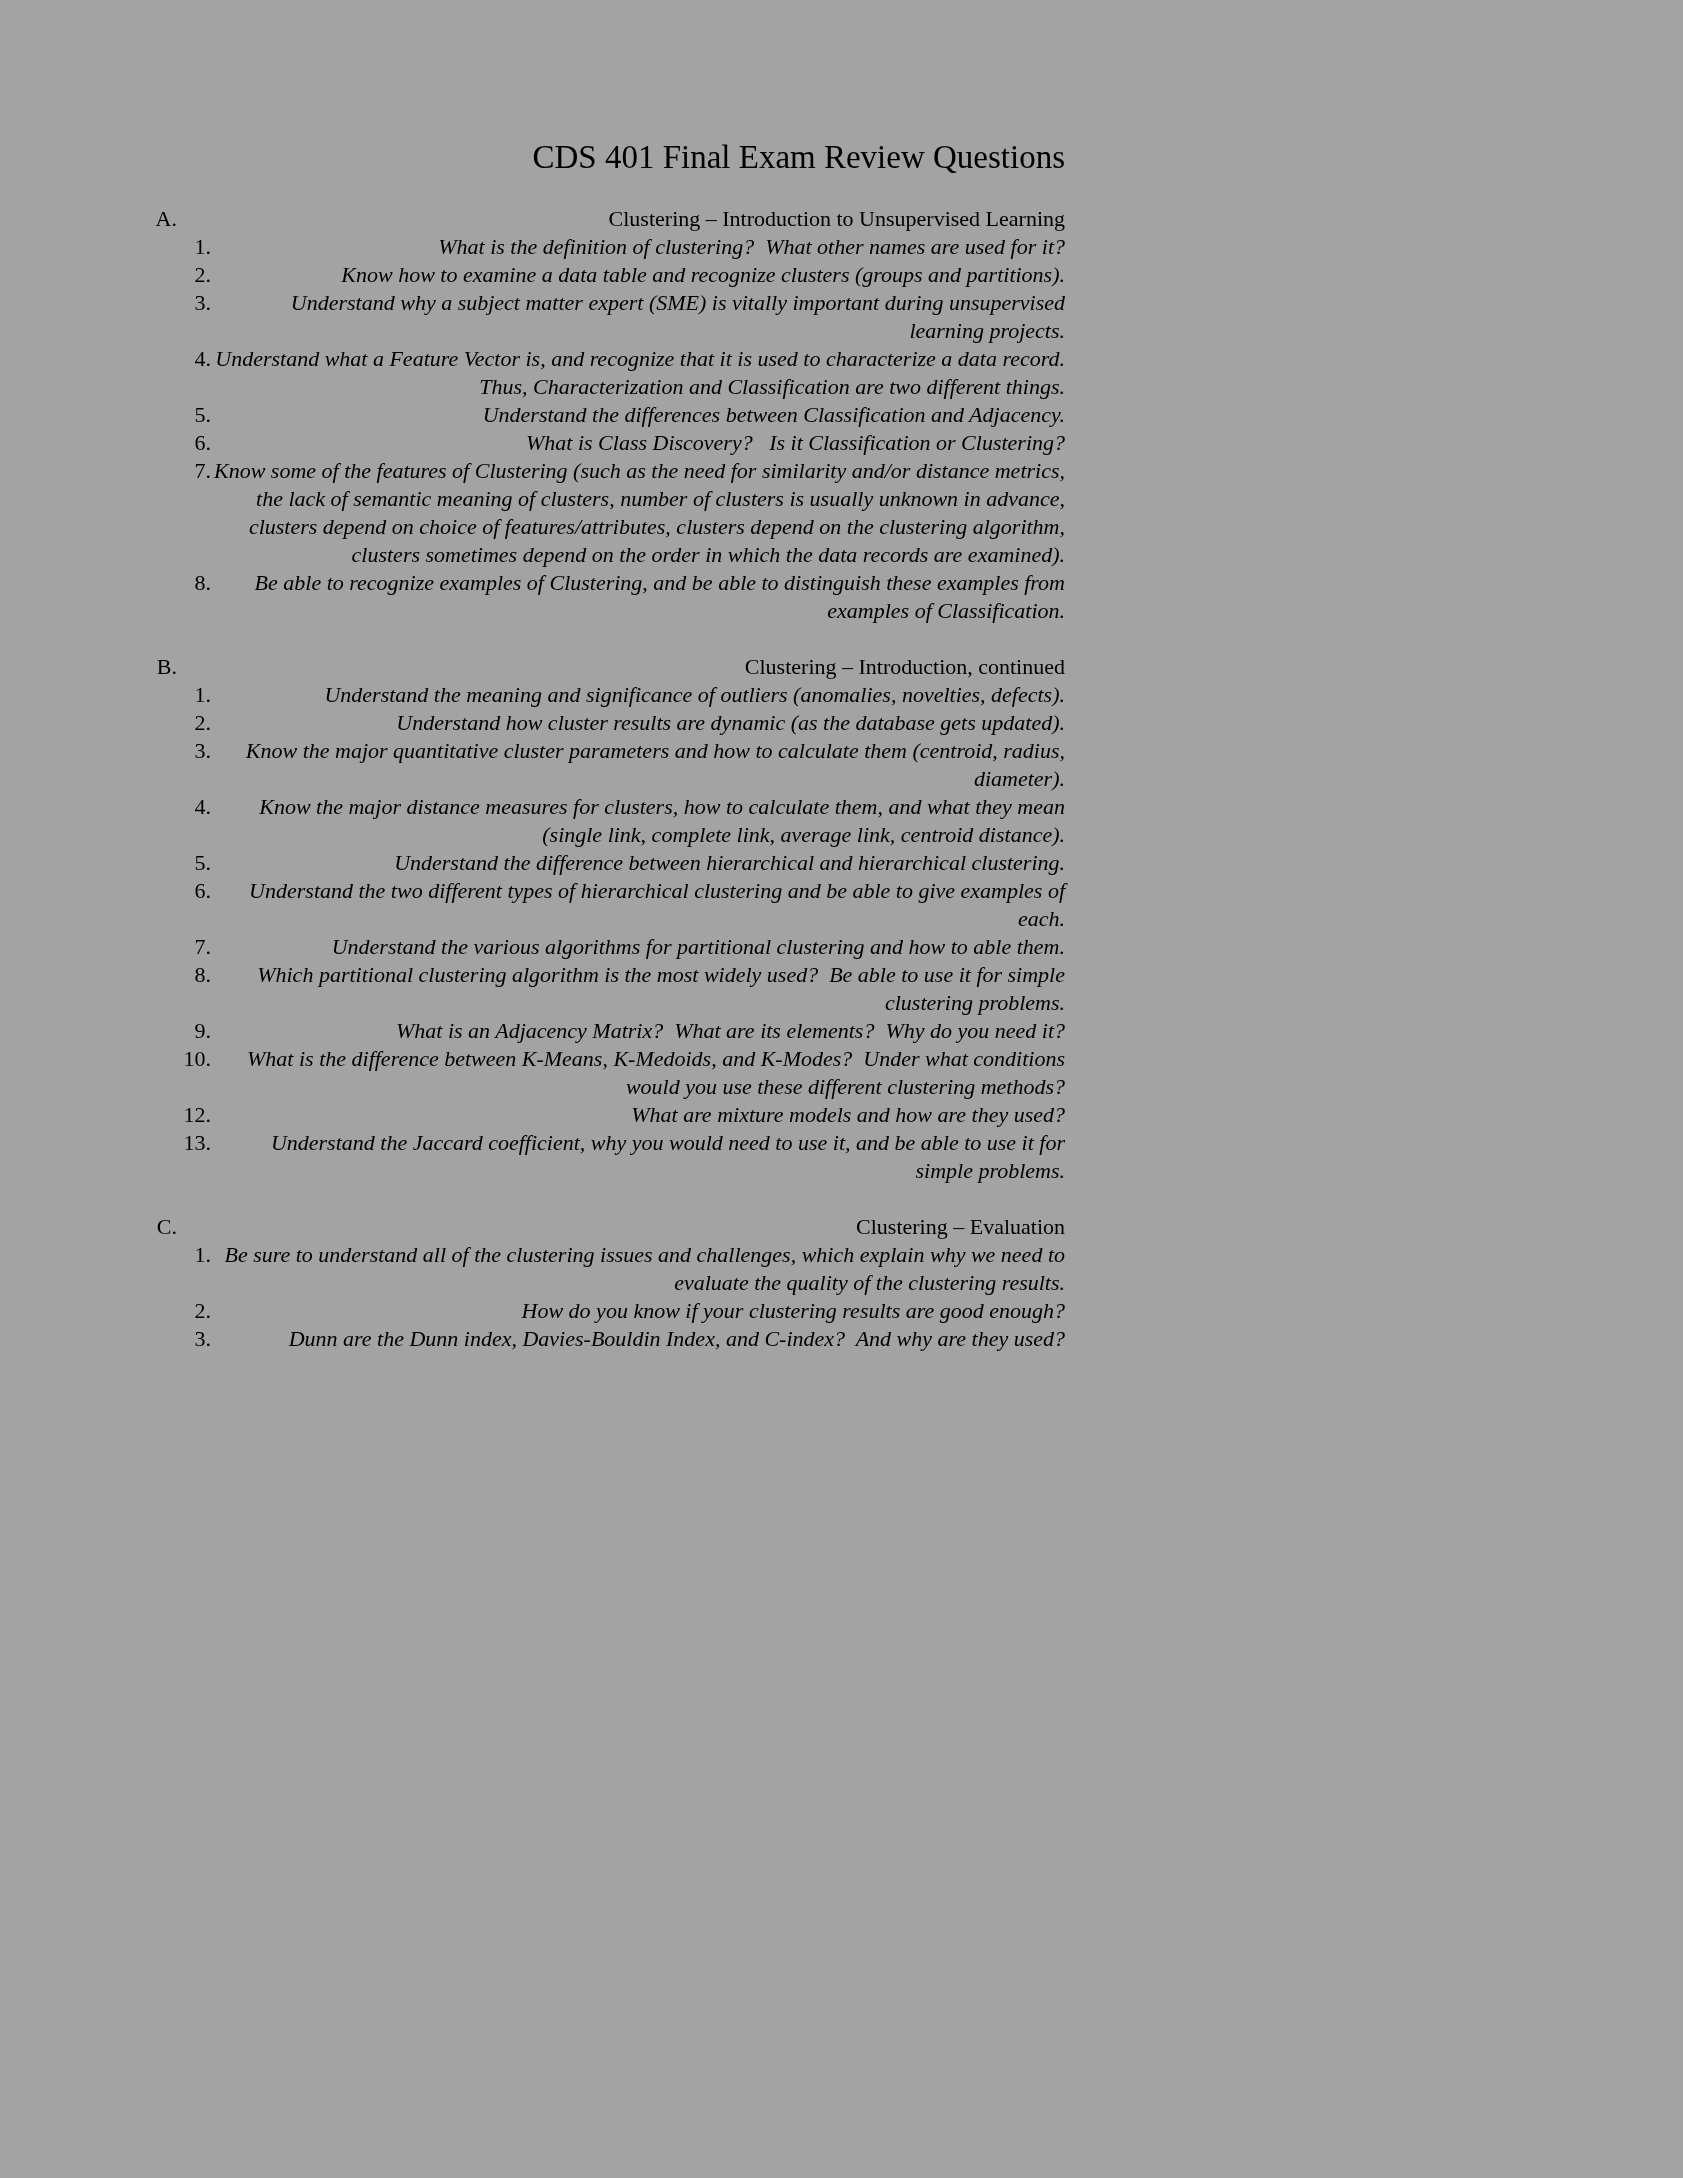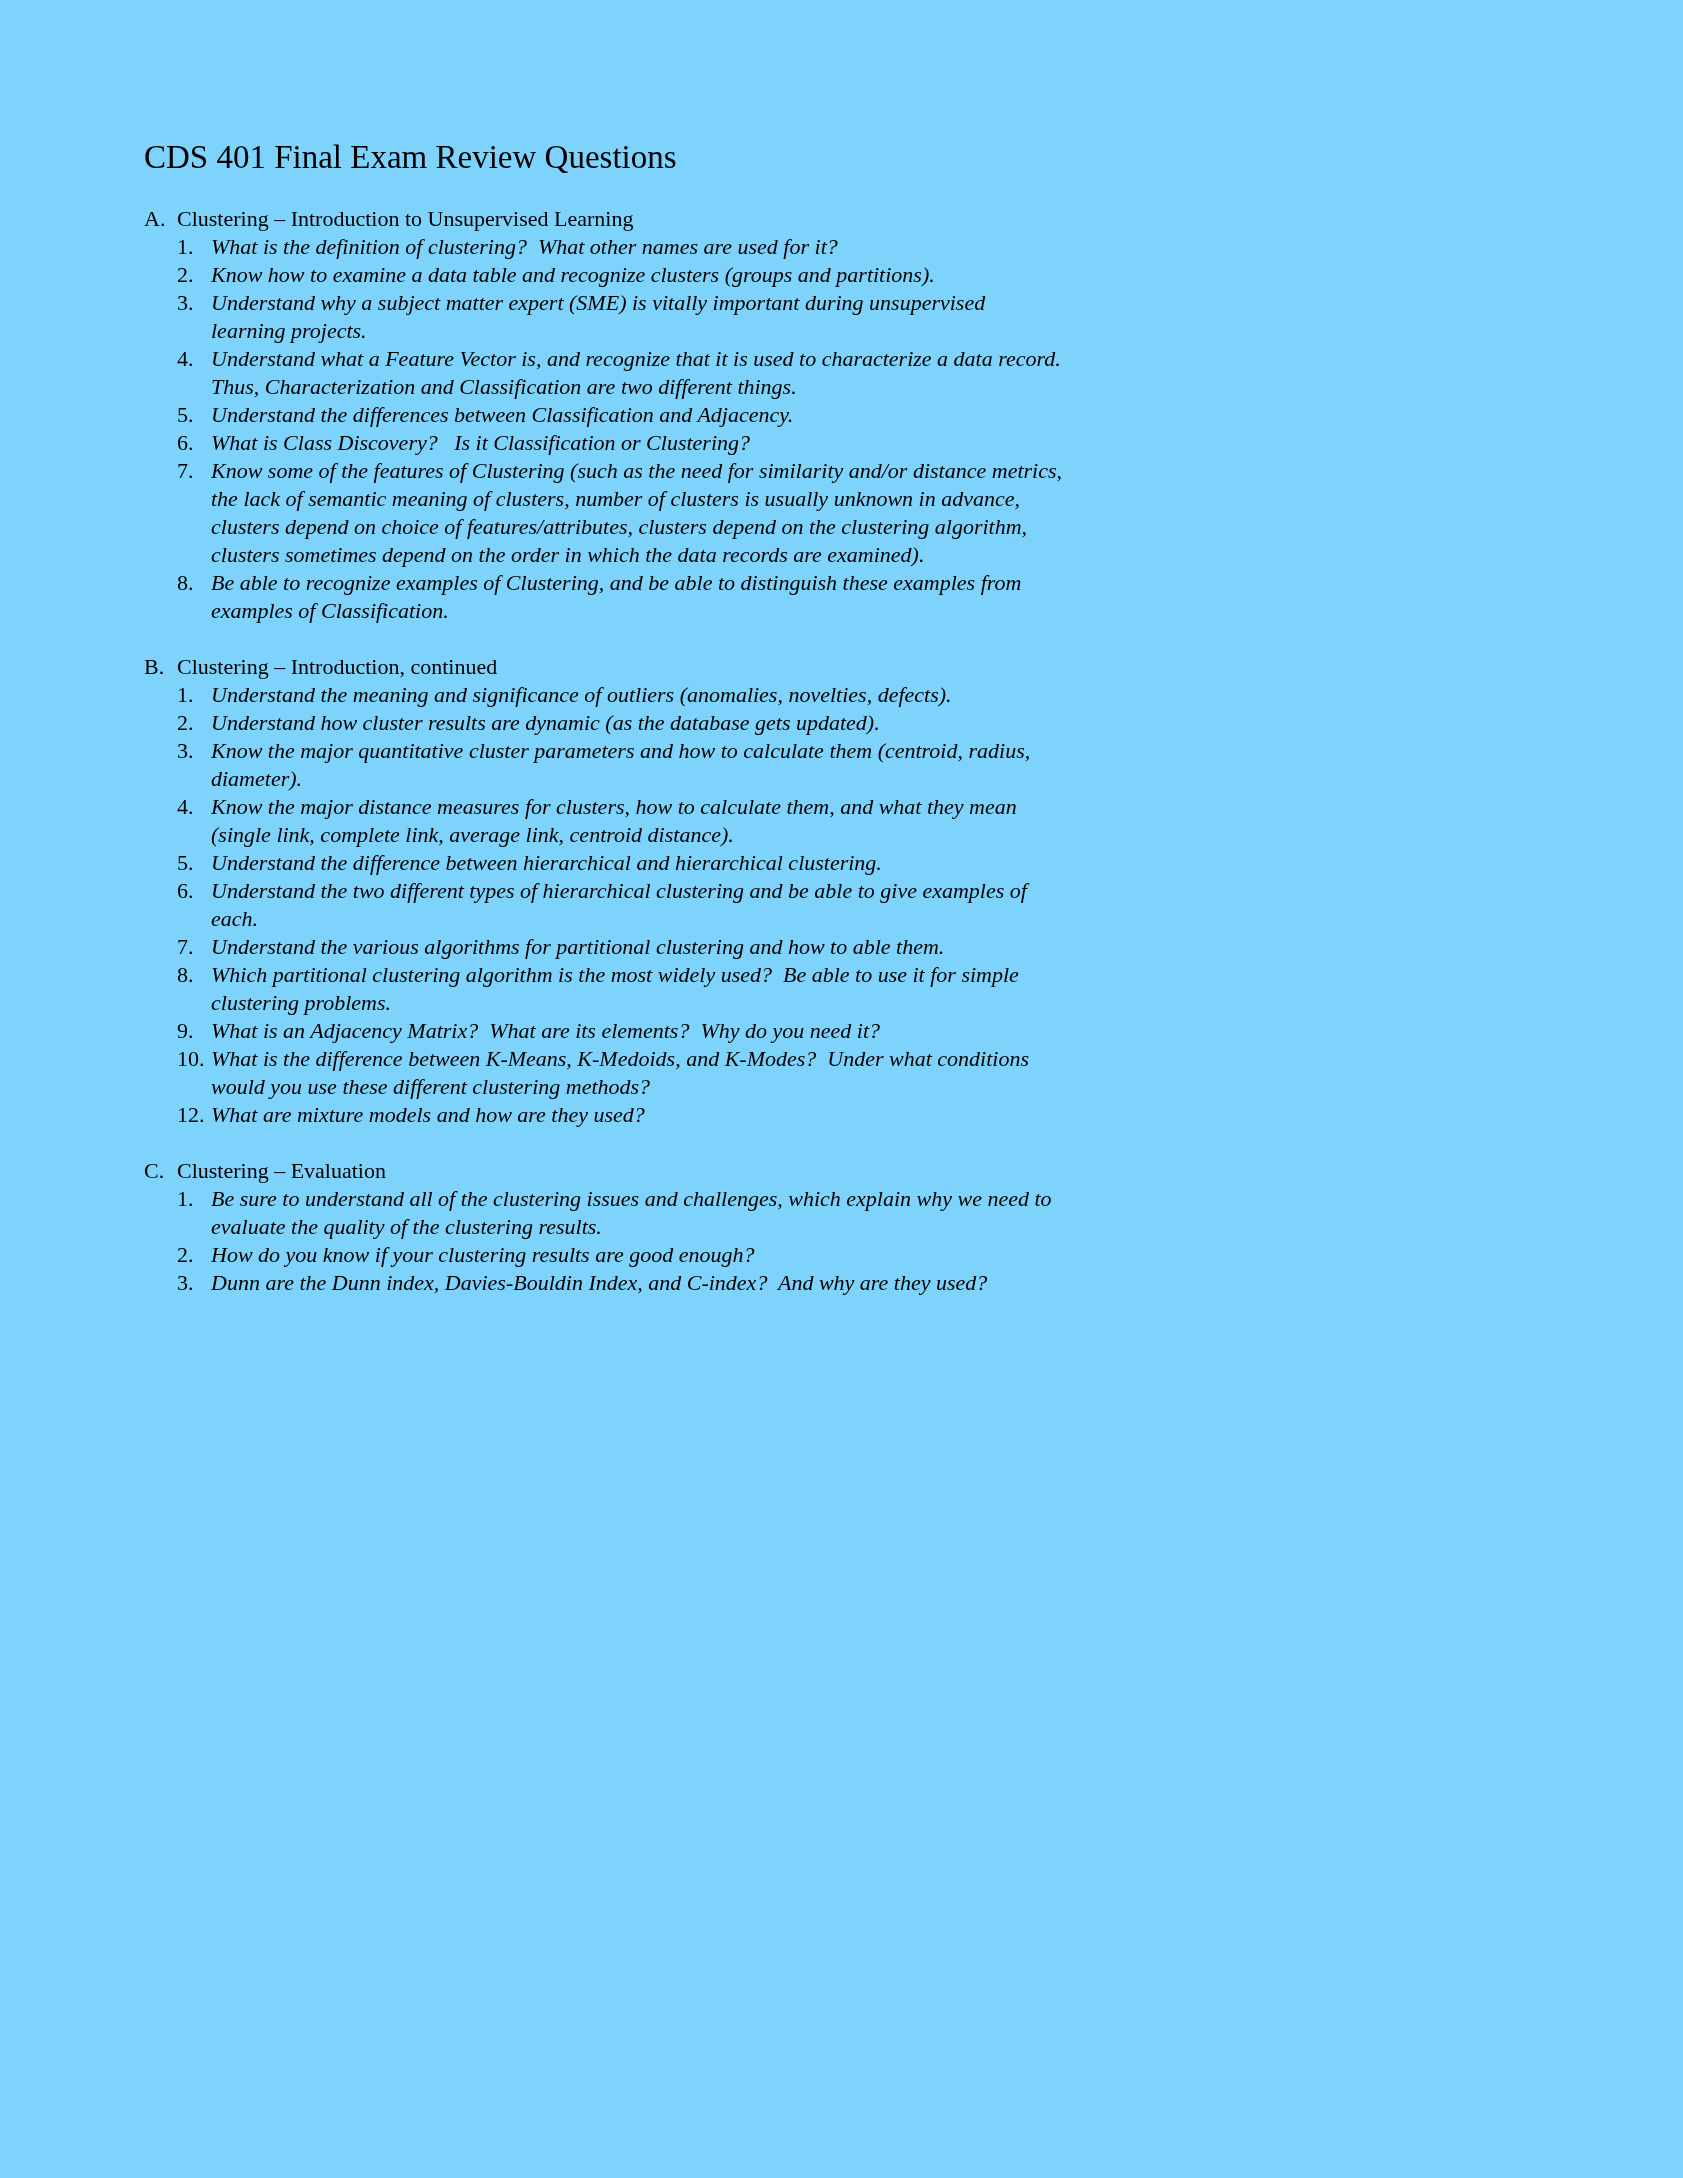--- a/index.html
+++ b/index.html
@@ -4,24 +4,25 @@
 <style>
   html, body {
     margin: 0;
     padding: 0;
     background: #ffffff;
   }
   .page {
     position: relative;
     width: 1683px;
     height: 2178px;
-    background: #7dd3fc;
+    background: #a3a3a3;
     color: #000000;
     font-family: "Liberation Serif", "DejaVu Serif", serif;
     overflow: hidden;
+    text-align: right;
   }
   .content {
     position: absolute;
     left: 144px;
     top: 137px;
     width: 921px;
   }
   .title {
     font-size: 33px;
     font-weight: normal;
@@ -158,20 +159,24 @@
               <span class="question-text">What is an Adjacency Matrix?  What are its elements?  Why do you need it?</span>
             </li>
             <li class="question-item">
               <span class="question-number">10.</span>
               <span class="question-text">What is the difference between K-Means, K-Medoids, and K-Modes?  Under what conditions would you use these different clustering methods?</span>
             </li>
             <li class="question-item">
               <span class="question-number">12.</span>
               <span class="question-text">What are mixture models and how are they used?</span>
             </li>
+            <li class="question-item">
+              <span class="question-number">13.</span>
+              <span class="question-text">Understand the Jaccard coefficient, why you would need to use it, and be able to use it for simple problems.</span>
+            </li>
           </ol>
         </section>
         <section class="section">
           <div class="section-heading-row">
             <span class="section-letter">C.</span>
             <span class="section-heading">Clustering – Evaluation</span>
           </div>
           <ol class="question-list">
             <li class="question-item">
               <span class="question-number">1.</span>

